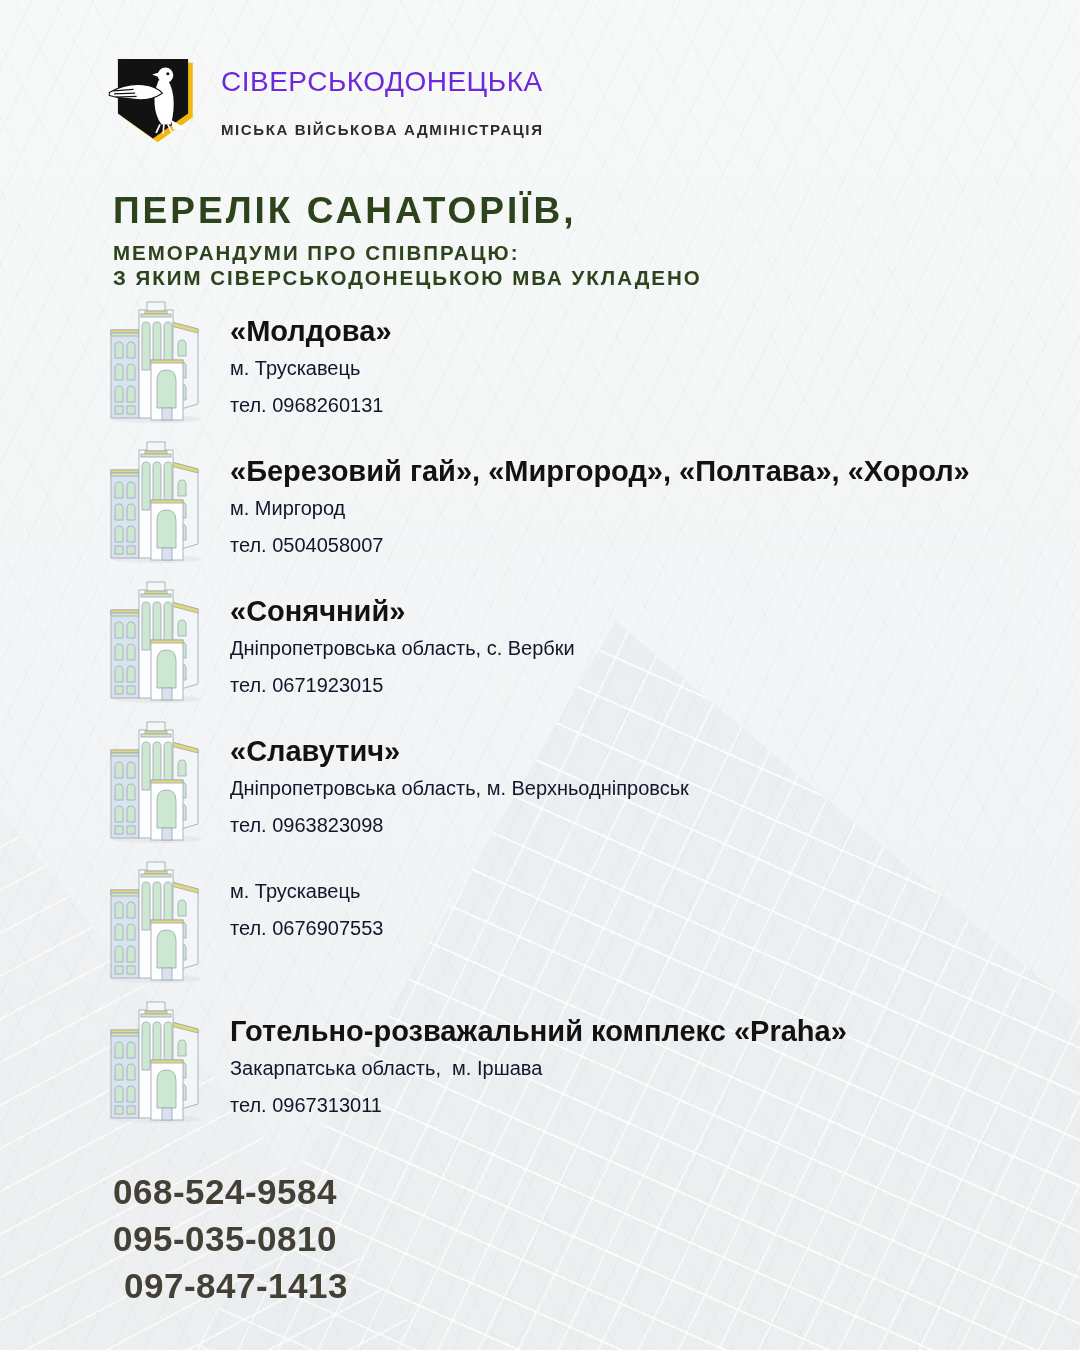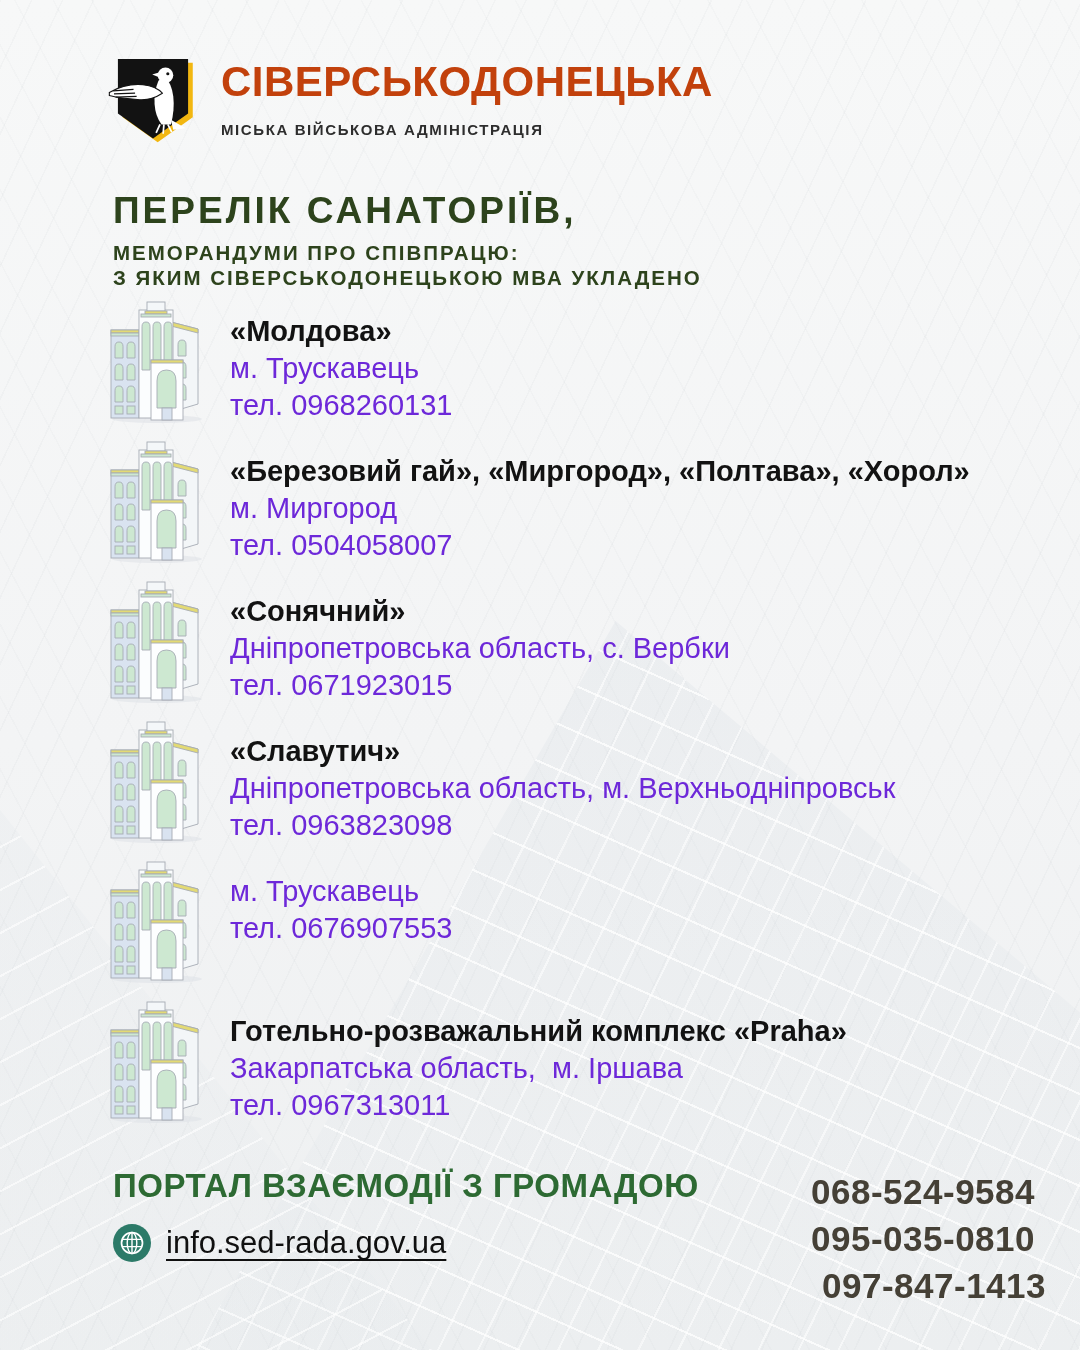--- a/index.html
+++ b/index.html
@@ -32,38 +32,38 @@
     background:
       repeating-linear-gradient(-28deg, rgba(255,255,255,0.6) 0 2px, transparent 2px 38px),
       linear-gradient(180deg, rgba(210,218,224,0.22), rgba(222,228,233,0.10));
   }
 
   
   .logo-row { position: absolute; left: 107px; top: 54px; display: flex; align-items: flex-start; }
   .logo-shield { width: 92px; height: 94px; flex: 0 0 auto; }
   .logo-text { margin-left: 22px; padding-top: 10px; }
   .logo-title {
-    font-size: 42px; font-weight: 700; color: #c2410c; letter-spacing: 0.5px; line-height: 36px;
+    font-size: 28px; font-weight: 400; color: #6d28d9; letter-spacing: 0.5px; line-height: 36px;
   }
   .logo-subtitle {
     margin-top: 21px; font-size: 15px; font-weight: 600; color: #2d2d2d; letter-spacing: 1.6px;
   }
 
   
   .heading { position: absolute; left: 113px; top: 190px; color: #2d431c; }
   .heading-title { font-size: 37px; font-weight: 800; letter-spacing: 3px; line-height: 42px; }
   .heading-sub { margin-top: 8px; font-size: 20.5px; font-weight: 800; letter-spacing: 2px; line-height: 25px; }
 
   
   .list { position: absolute; left: 105px; top: 300px; width: 940px; }
   .row { display: flex; align-items: flex-start; height: 140px; }
   .bldg { width: 98px; height: 124px; flex: 0 0 auto; }
   .row-text { margin-left: 27px; padding-top: 13px; }
   .name { font-size: 29px; font-weight: 700; color: #121212; line-height: 37px; }
-  .loc, .tel { font-size: 29px; font-weight: 400; color: #6d28d9; line-height: 37px; white-space: pre-wrap; }
+  .loc, .tel { font-size: 20px; font-weight: 400; color: #0f172a; line-height: 37px; white-space: pre-wrap; }
 
   
   .footer { position: absolute; left: 113px; top: 1166px; width: 922px; display: flex; justify-content: space-between; }
   .portal-title { font-size: 33px; font-weight: 800; color: #2d6a33; letter-spacing: 0.5px; line-height: 40px; }
   .site-row { margin-top: 18px; display: flex; align-items: center; }
   .globe { width: 38px; height: 38px; flex: 0 0 auto; }
   .site-link {
     margin-left: 15px; font-size: 31px; font-weight: 400; color: #101010;
     text-decoration: underline; text-underline-offset: 6px; text-decoration-thickness: 2px;
   }
@@ -199,30 +199,18 @@
       </svg>
     <div class="row-text">
       <div class="name">Готельно-розважальний комплекс «Praha»</div>
       <div class="loc">Закарпатська область,  м. Іршава</div>
       <div class="tel">тел. 0967313011</div>
     </div>
   </div>
 </div>
 
 <div class="footer">
-  <div>
-    <div class="portal-title">ПОРТАЛ ВЗАЄМОДІЇ З ГРОМАДОЮ</div>
-    <div class="site-row">
-      <svg class="globe" viewBox="-19 -19 38 38">
-        <circle cx="0" cy="0" r="19" fill="#2c7a68"></circle>
-        <circle cx="0" cy="0" r="10.5" fill="none" stroke="#ffffff" stroke-width="1.7"></circle>
-        <ellipse cx="0" cy="0" rx="4.8" ry="10.5" fill="none" stroke="#ffffff" stroke-width="1.4"></ellipse>
-        <path d="M-10,-3.6 H10 M-10,3.6 H10 M0,-10.5 V10.5" stroke="#ffffff" stroke-width="1.4" fill="none"></path>
-      </svg>
-      <a class="site-link" href="#">info.sed-rada.gov.ua</a>
-    </div>
-  </div>
   <div class="phones">
     <div class="phone">068-524-9584</div>
     <div class="phone">095-035-0810</div>
     <div class="phone shifted">097-847-1413</div>
   </div>
 </div>
 
 </body></html>

